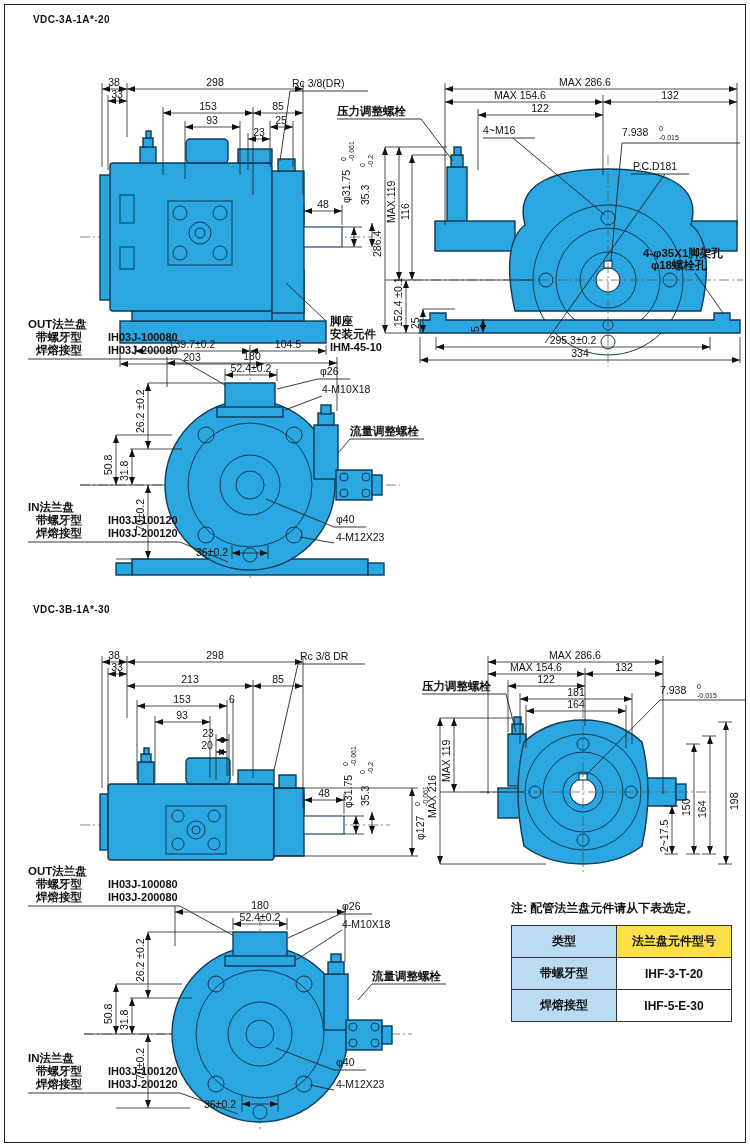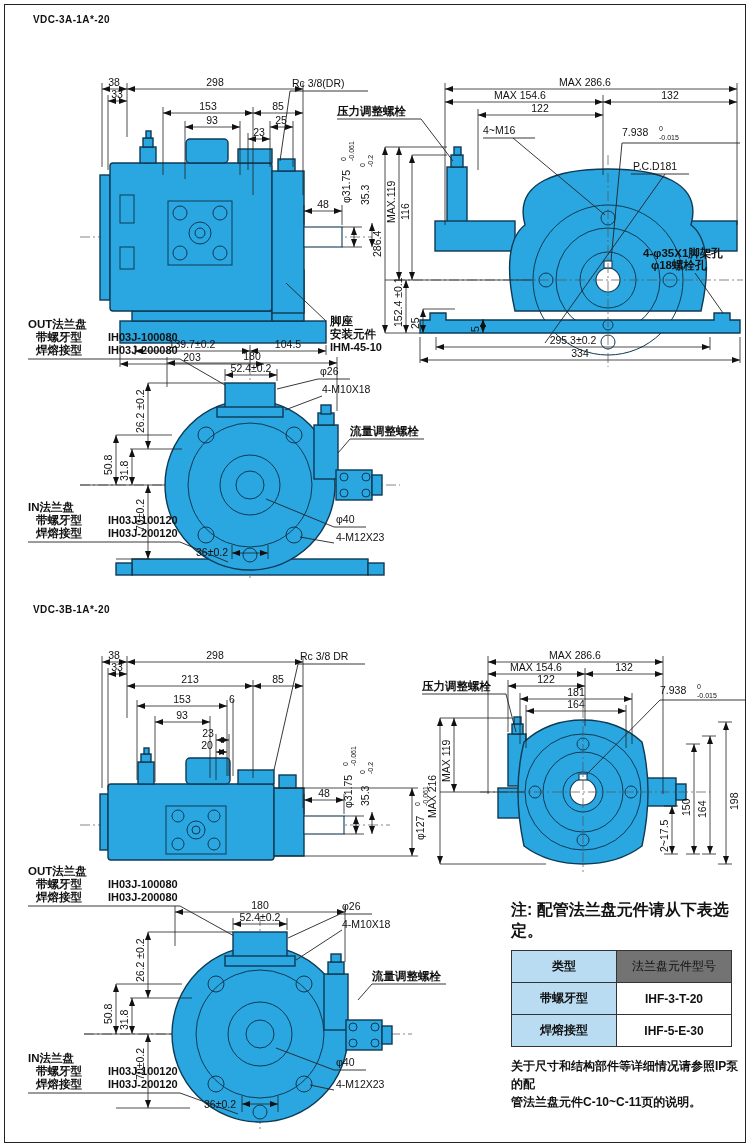--- a/index.html
+++ b/index.html
@@ -12,36 +12,36 @@
   text.code{font-size:11px;font-weight:700;}
   text.tol{font-size:7px;}
   .dim{stroke:#222;stroke-width:.8;fill:none;}
   .lead{stroke:#222;stroke-width:.9;fill:none;}
   .pump{fill:#2aa7e0;stroke:#0e3a55;stroke-width:1.4;}
   .det{fill:none;stroke:#0e3a55;stroke-width:1;}
   .wht{fill:#fff;stroke:#0e3a55;stroke-width:1.1;}
   .axis{stroke:#555;stroke-width:.7;stroke-dasharray:10 3 2 3;fill:none;}
   .mid{text-anchor:middle;}
   .notebox{position:absolute;left:505px;top:900px;width:245px;}
-  .notetitle{font-size:16px;font-weight:700;margin:0 0 8px 6px;}
+  .notetitle{font-size:12px;font-weight:700;margin:0 0 8px 6px;}
   table.ft{border-collapse:collapse;margin-left:6px;}
   table.ft td{border:1.6px solid #333;height:29px;text-align:center;font-size:12px;}
   td.hd{background:#b9dcf2;font-weight:700;width:102px;}
-  td.hd2{background:#737373;font-weight:400;width:112px;}
+  td.hd2{background:#fde047;font-weight:700;width:112px;}
   td.lab{background:#b9dcf2;font-weight:700;}
   td.val{background:#fff;font-weight:700;}
   .notefoot{font-size:12px;font-weight:700;line-height:1.5;margin:10px 0 0 6px;}
 </style>
 </head>
 <body>
 
 <div class="frame"></div>
 
 <div class="title" style="left:33px;top:14px">VDC-3A-1A*-20</div>
-<div class="title" style="left:33px;top:604px">VDC-3B-1A*-20</div>
+<div class="title" style="left:33px;top:604px">VDC-3B-1A*-30</div>
 
 <svg style="left:20px;top:75px" width="360" height="292" viewBox="0 0 360 292">
   <defs>
     <marker id="ae" markerWidth="9" markerHeight="7" refX="8" refY="3" orient="auto" markerUnits="userSpaceOnUse">
         <path d="M0,0 L8,3 L0,6 Z" fill="#111"></path>
       </marker>
     <marker id="as" markerWidth="9" markerHeight="7" refX="0" refY="3" orient="auto" markerUnits="userSpaceOnUse">
         <path d="M8,0 L0,3 L8,6 Z" fill="#111"></path>
       </marker>
   </defs>
@@ -613,14 +613,13 @@
       <tr>
         <td class="lab">带螺牙型</td>
         <td class="val">IHF-3-T-20</td>
       </tr>
       <tr>
         <td class="lab">焊熔接型</td>
         <td class="val">IHF-5-E-30</td>
       </tr>
     </tbody>
   </table>
-  <p class="notefoot"><span>关于尺寸和结构部件等详细情况请参照IP泵的配</span><br><span>管法兰盘元件C-10~C-11页的说明。</span></p>
 </div>
 
 </body></html>

